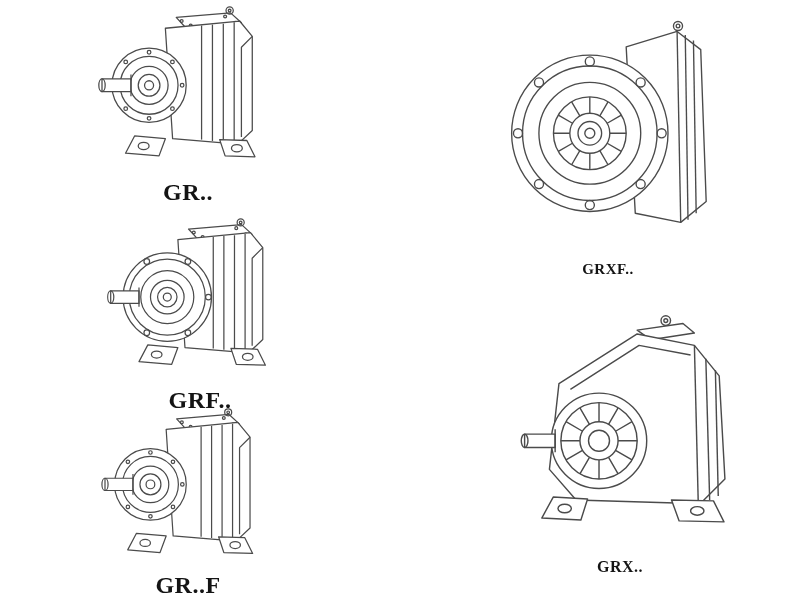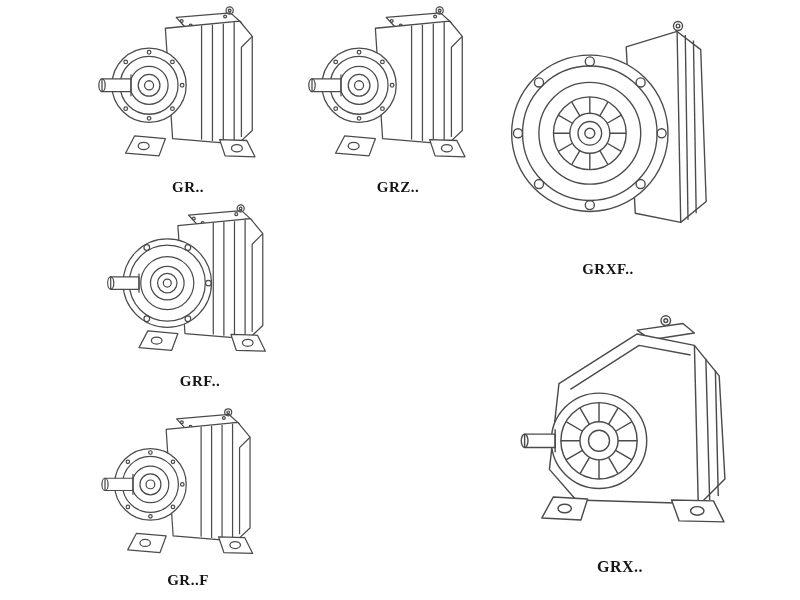--- a/index.html
+++ b/index.html
@@ -15,21 +15,21 @@
   figure.cell {
     position: absolute; margin: 0;
     display: flex; flex-direction: column; align-items: center;
   }
   figure.cell svg.drawing { display: block; }
   .ink   { color: #4b4b4b; }
   .faded { color: #c8c8c8; stroke-dasharray: 3 2; }
   figcaption.model-label {
     font-family: "Liberation Serif", serif;
     font-weight: bold;
-    font-size: 15px;
+    font-size: 24px;
     color: #141414;
     letter-spacing: .5px;
     margin-top: 5px;
     white-space: nowrap;
   }
   .defs-holder { position: absolute; width: 0; height: 0; overflow: hidden; }
 </style>
 </head>
 <body>
 
@@ -190,35 +190,29 @@
 
 <div class="canvas">
 
   <figure class="cell" style="left:88px; top:2px;">
     <svg class="drawing ink" width="200" height="172" viewBox="0 0 210 190">
         <use href="#sym-gear-std"></use>
       </svg>
     <figcaption class="model-label">GR..</figcaption>
   </figure>
 
-  <figure class="cell" style="left:298px; top:2px;">
-    <svg class="drawing ink" width="200" height="172" viewBox="0 0 210 190">
-        <use href="#sym-gear-std"></use>
-      </svg>
-    <figcaption class="model-label">GRZ..</figcaption>
-  </figure>
 
   <figure class="cell" style="left:492px; top:6px;">
     <svg class="drawing ink" width="232" height="250" viewBox="0 0 240 275">
         <use href="#sym-grxf"></use>
       </svg>
     <figcaption class="model-label" style="font-size:15px;">GRXF..</figcaption>
   </figure>
 
-  <figure class="cell" style="left:95px; top:200px;justify-content:center;">
+  <figure class="cell" style="left:95px; top:214px;justify-content:center;">
     <svg class="drawing ink" width="210" height="168" viewBox="0 0 210 190">
         <use href="#sym-gear-flange"></use>
       </svg>
     <figcaption class="model-label">GRF..</figcaption>
   </figure>
 
 
   <figure class="cell" style="left:496px; top:302px;">
     <svg class="drawing ink" width="248" height="248" viewBox="0 0 260 245">
         <use href="#sym-grx"></use>

